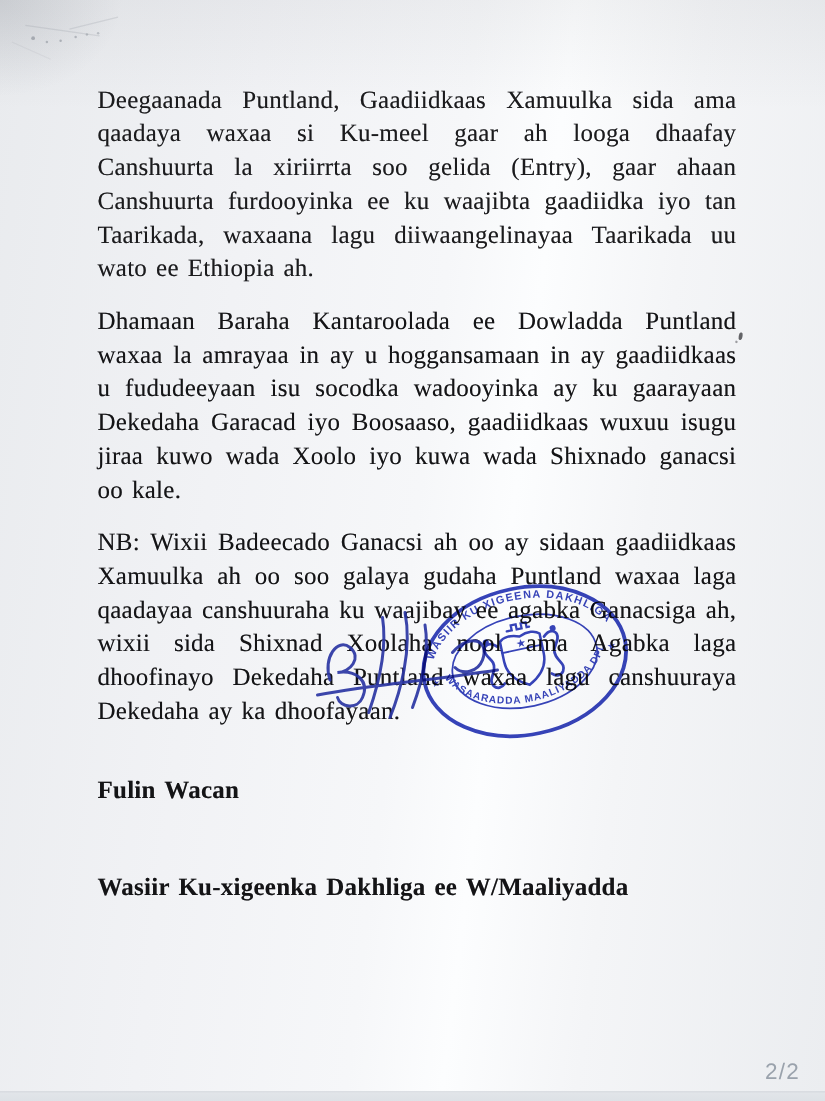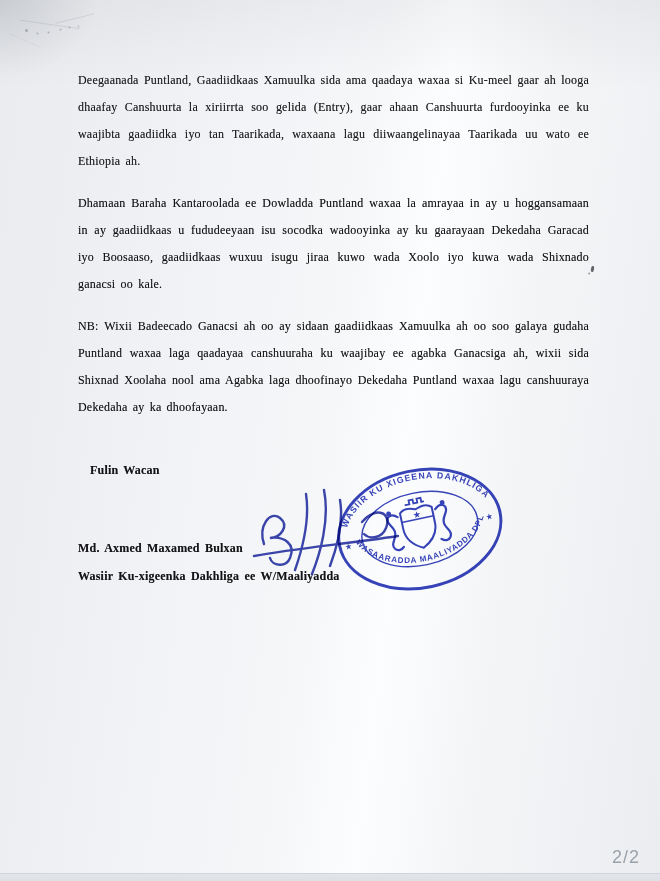--- a/index.html
+++ b/index.html
@@ -26,27 +26,27 @@
     box-shadow:11px 3px 0 -.5px #8b919a,22px 2px 0 -.5px #848a93,
                34px -1px 0 -.5px #8b919a,43px -3px 0 -.5px #979da5,52px -4px 0 -.5px #9aa0a8;
   }
   .crease{position:absolute;background:rgba(120,126,136,.18);}
   .crease.c1{left:20px;top:24px;width:60px;height:1px;transform:rotate(8deg);}
   .crease.c2{left:55px;top:18px;width:40px;height:1px;transform:rotate(-14deg);}
   .crease.c3{left:8px;top:40px;width:34px;height:1px;transform:rotate(24deg);opacity:.5;}
 
   .doc-text{
     position:absolute;left:78px;top:67px;width:511px;
-    color:#1b1b1d;font-size:12px;line-height:27px;
+    color:#1b1b1d;font-size:20px;line-height:27px;
     text-align:justify;word-spacing:2px;letter-spacing:.2px;
     text-shadow:0 0 .5px rgba(25,25,28,.45);
   }
   .para{margin:0 0 15px 0;}
   .para.bold{font-weight:400;color:#141416;}
-  .closing{margin:36px 0 0 12px;font-weight:700;color:#141416;}
+  .closing{margin:36px 0 0 0;font-weight:700;color:#141416;}
   .signatory{margin:50px 0 0 0;font-weight:700;color:#141416;line-height:28px;}
   .signatory .line{display:block;}
 
   .artifact-mark{
     position:absolute;left:591px;top:266px;width:3px;height:6px;
     background:#3c3c40;border-radius:40%;transform:rotate(10deg);opacity:.78;
   }
   .artifact-mark::after{
     content:"";position:absolute;left:-2px;top:7px;width:2px;height:2px;
     background:#55555a;border-radius:50%;opacity:.7;
@@ -72,21 +72,20 @@
   <div class="crease c1"></div>
   <div class="crease c2"></div>
   <div class="crease c3"></div>
 
   <div class="doc-text">
     <p class="para regular">Deegaanada Puntland, Gaadiidkaas Xamuulka sida ama qaadaya waxaa si Ku-meel gaar ah looga dhaafay Canshuurta la xiriirrta soo gelida (Entry), gaar ahaan Canshuurta furdooyinka ee ku waajibta gaadiidka iyo tan Taarikada, waxaana lagu diiwaangelinayaa Taarikada uu wato ee Ethiopia ah.</p>
     <p class="para bold">Dhamaan Baraha Kantaroolada ee Dowladda Puntland waxaa la amrayaa in ay u hoggansamaan in ay gaadiidkaas u fududeeyaan isu socodka wadooyinka ay ku gaarayaan Dekedaha Garacad iyo Boosaaso, gaadiidkaas wuxuu isugu jiraa kuwo wada Xoolo iyo kuwa wada Shixnado ganacsi oo kale.</p>
     <p class="para bold">NB: Wixii Badeecado Ganacsi ah oo ay sidaan gaadiidkaas Xamuulka ah oo soo galaya gudaha Puntland waxaa laga qaadayaa canshuuraha ku waajibay ee agabka Ganacsiga ah, wixii sida Shixnad Xoolaha nool ama Agabka laga dhoofinayo Dekedaha Puntland waxaa lagu canshuuraya Dekedaha ay ka dhoofayaan.</p>
     <p class="closing">Fulin Wacan</p>
     <p class="signatory">
-      <span class="line">Md. Axmed Maxamed Bulxan</span>
       <span class="line">Wasiir Ku-xigeenka Dakhliga ee W/Maaliyadda</span>
     </p>
   </div>
 
   <div class="artifact-mark"></div>
 
   <div class="signature-wrap">
     <svg width="150" height="112" viewBox="0 0 150 112">
       <g fill="none" stroke="#2b36a3" stroke-width="2.4" stroke-linecap="round" opacity="0.92">
         <path d="M14 66 C8 48 20 32 30 40 C40 48 30 60 20 60 C34 58 46 66 40 80 C36 90 22 88 20 80"></path>

